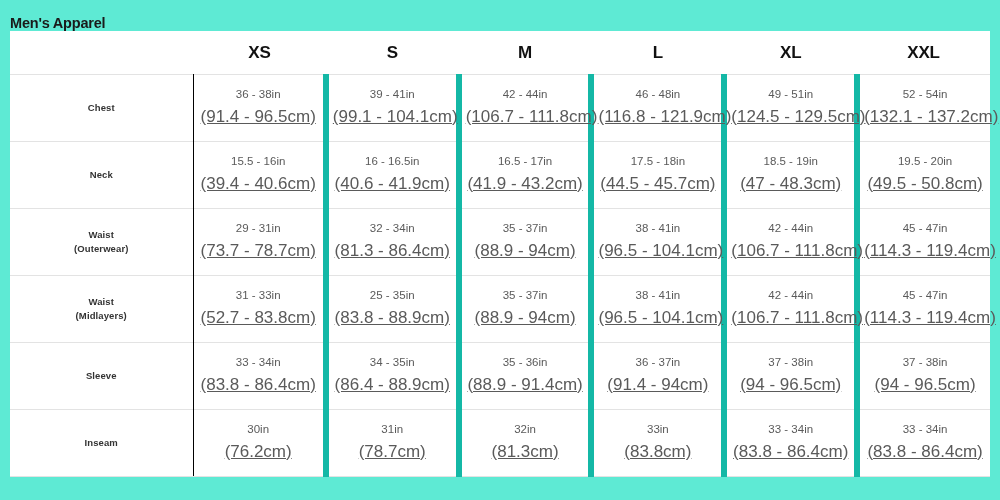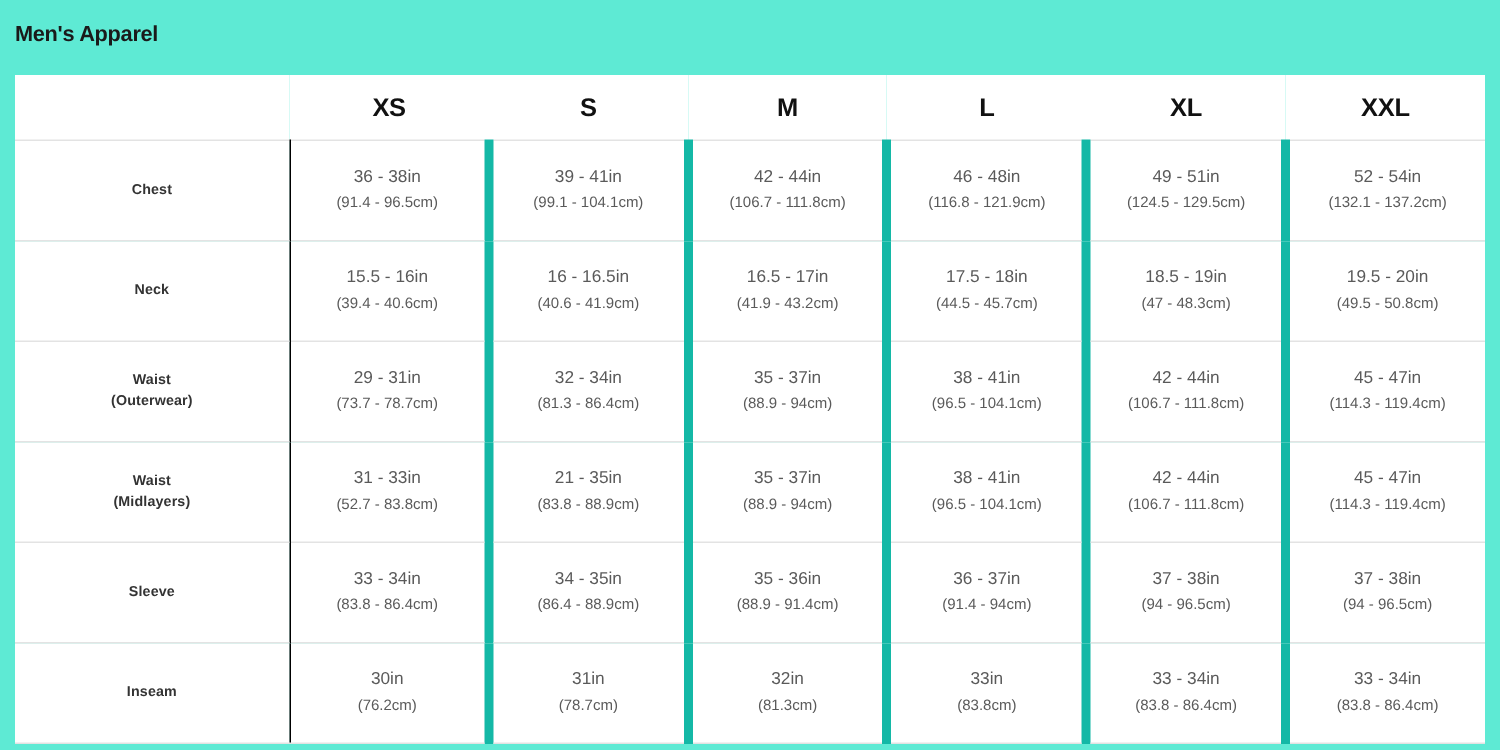--- a/index.html
+++ b/index.html
@@ -26,21 +26,21 @@
     font-size: 14.5px;
     font-weight: bold;
     color: #1a1a1a;
     letter-spacing: -0.2px;
     line-height: 1;
     white-space: nowrap;
   }
   table.size-table {
     position: absolute;
     left: 10px;
-    top: 50px;
+    top: 31px;
     width: 980px;
     border-collapse: collapse;
     table-layout: fixed;
   }
   table.size-table col.label-col { width: 183px; }
   table.size-table col.size-col  { width: 132.83px; }
 
   thead th {
     height: 43px;
     padding: 0;
@@ -83,24 +83,25 @@
   }
   .cell-in {
     display: block;
     font-size: 11.5px;
     color: #5a5a5a;
     line-height: 1.55;
     white-space: nowrap;
   }
   .cell-cm {
     display: block;
-    font-size: 10px;
+    font-size: 17px;
     color: #5a5a5a;
     line-height: 1.55;
     white-space: nowrap;
+    text-decoration: underline;
   }
   .label-line {
     display: block;
     white-space: nowrap;
   }
 </style>
 </head>
 <body>
 
 <div class="page">
@@ -220,21 +221,21 @@
         <tr>
           <td class="row-label">
             <span class="label-line">Waist</span>
             <span class="label-line">(Midlayers)</span>
           </td>
           <td class="size-cell">
             <span class="cell-in">31 - 33in</span>
             <span class="cell-cm">(52.7 - 83.8cm)</span>
           </td>
           <td class="size-cell">
-            <span class="cell-in">21 - 35in</span>
+            <span class="cell-in">25 - 35in</span>
             <span class="cell-cm">(83.8 - 88.9cm)</span>
           </td>
           <td class="size-cell">
             <span class="cell-in">35 - 37in</span>
             <span class="cell-cm">(88.9 - 94cm)</span>
           </td>
           <td class="size-cell">
             <span class="cell-in">38 - 41in</span>
             <span class="cell-cm">(96.5 - 104.1cm)</span>
           </td>

